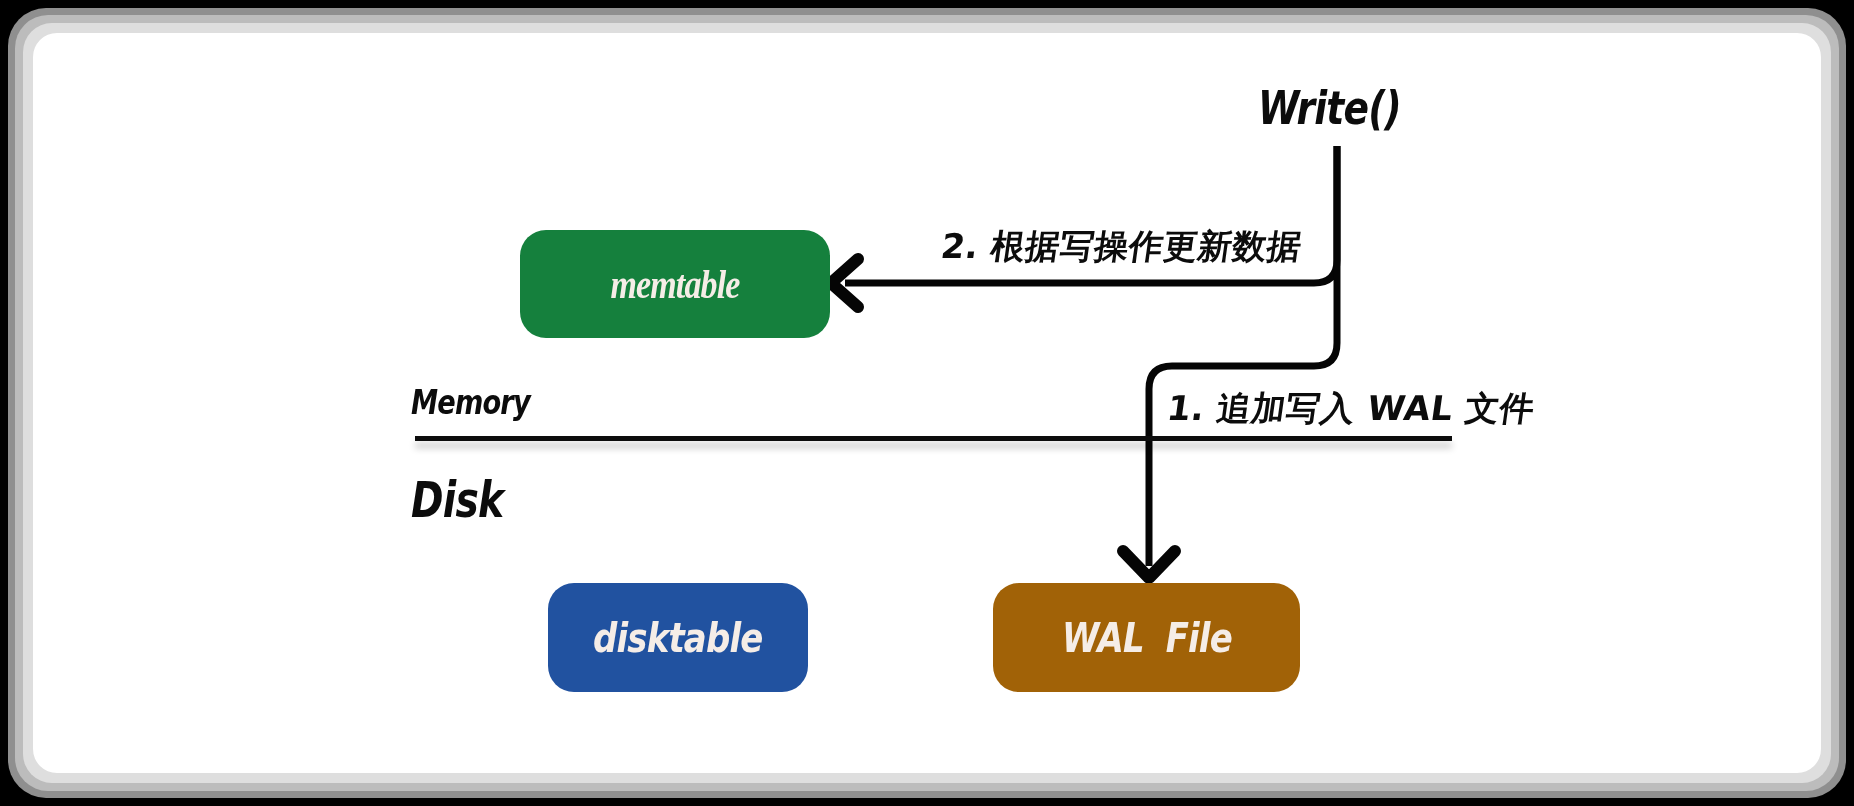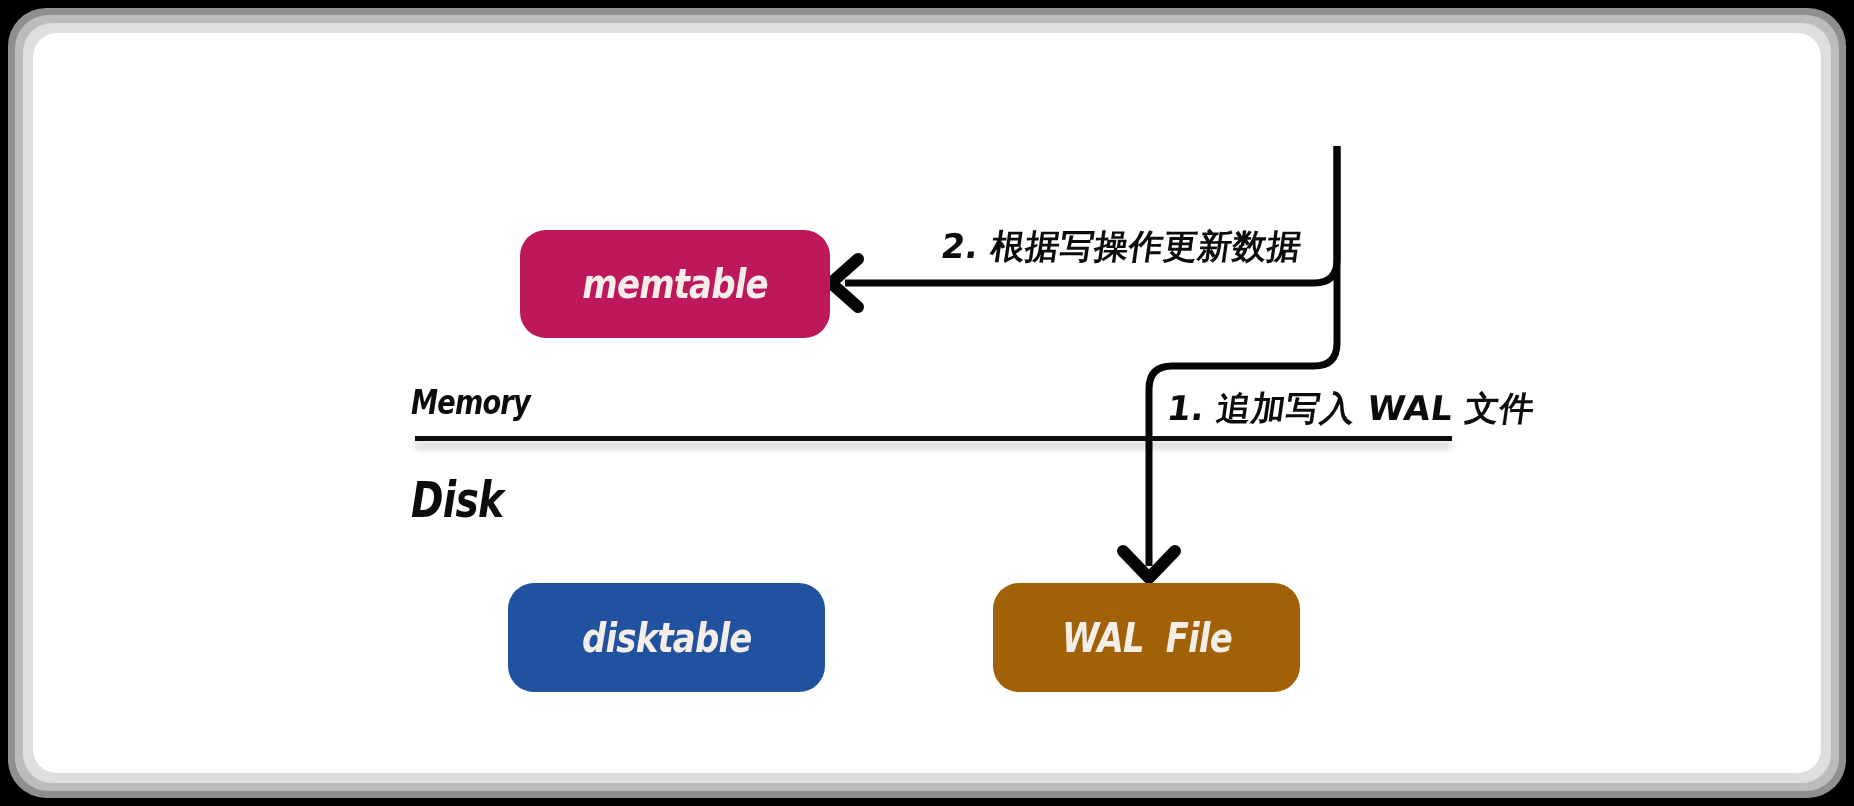--- a/index.html
+++ b/index.html
@@ -16,21 +16,21 @@
 
   .connectors{position:absolute;left:0;top:0;width:1854px;height:806px;pointer-events:none;}
 
   .node{
     position:absolute;display:flex;align-items:center;justify-content:center;
     border-radius:26px;color:#f5ede7;
     font-weight:700;font-style:italic;font-size:40px;letter-spacing:-1px;
   }
   .node .nlabel{display:inline-block;transform:scaleX(0.85);transform-origin:center;white-space:pre;}
   .node-memtable{left:520px;top:230px;width:310px;height:108px;}
-  .node-disktable{left:508px;top:583px;width:317px;height:109px;}
+  .node-disktable{left:548px;top:583px;width:260px;height:109px;}
   .node-wal{left:993px;top:583px;width:307px;height:109px;}
 
   .en-label{
     position:absolute;color:#0c0c0c;font-weight:700;font-style:italic;
     letter-spacing:-1px;white-space:nowrap;
   }
   .en-label .inner{display:inline-block;transform:scaleX(0.8);transform-origin:left center;}
   .label-write{left:1258px;top:80px;font-size:47px;}
   .label-memory{left:411px;top:382px;font-size:34px;}
   .label-disk{left:411px;top:472px;font-size:49px;}
@@ -60,22 +60,25 @@
 
   <svg class="connectors" viewBox="0 0 1854 806" xmlns="http://www.w3.org/2000/svg">
 
     <path d="M 1337 146 L 1337 260 Q 1337 283 1314 283 L 845 283" fill="none" stroke="#050505" stroke-width="7"></path>
     <path d="M 858 259 L 831 283 L 858 307" fill="none" stroke="#050505" stroke-width="12" stroke-linecap="round" stroke-linejoin="round"></path>
 
     <path d="M 1337 146 L 1337 343 Q 1337 366 1314 366 L 1172 366 Q 1149 366 1149 389 L 1149 566" fill="none" stroke="#050505" stroke-width="7"></path>
     <path d="M 1123 551 L 1149 578 L 1175 551" fill="none" stroke="#050505" stroke-width="12" stroke-linecap="round" stroke-linejoin="round"></path>
   </svg>
 
+  <div class="en-label label-write">
+    <span class="inner">Write()</span>
+  </div>
 
-  <div class="node node-memtable" style="background: #be185d;">
+  <div class="node node-memtable" style="background: #15803d; font-family: Liberation Serif, serif;">
     <span class="nlabel">memtable</span>
   </div>
 
   <div class="cjk-label label-step2">2. 根据写操作更新数据</div>
 
   <div class="en-label label-memory">
     <span class="inner">Memory</span>
   </div>
 
   <div class="divider"></div>

